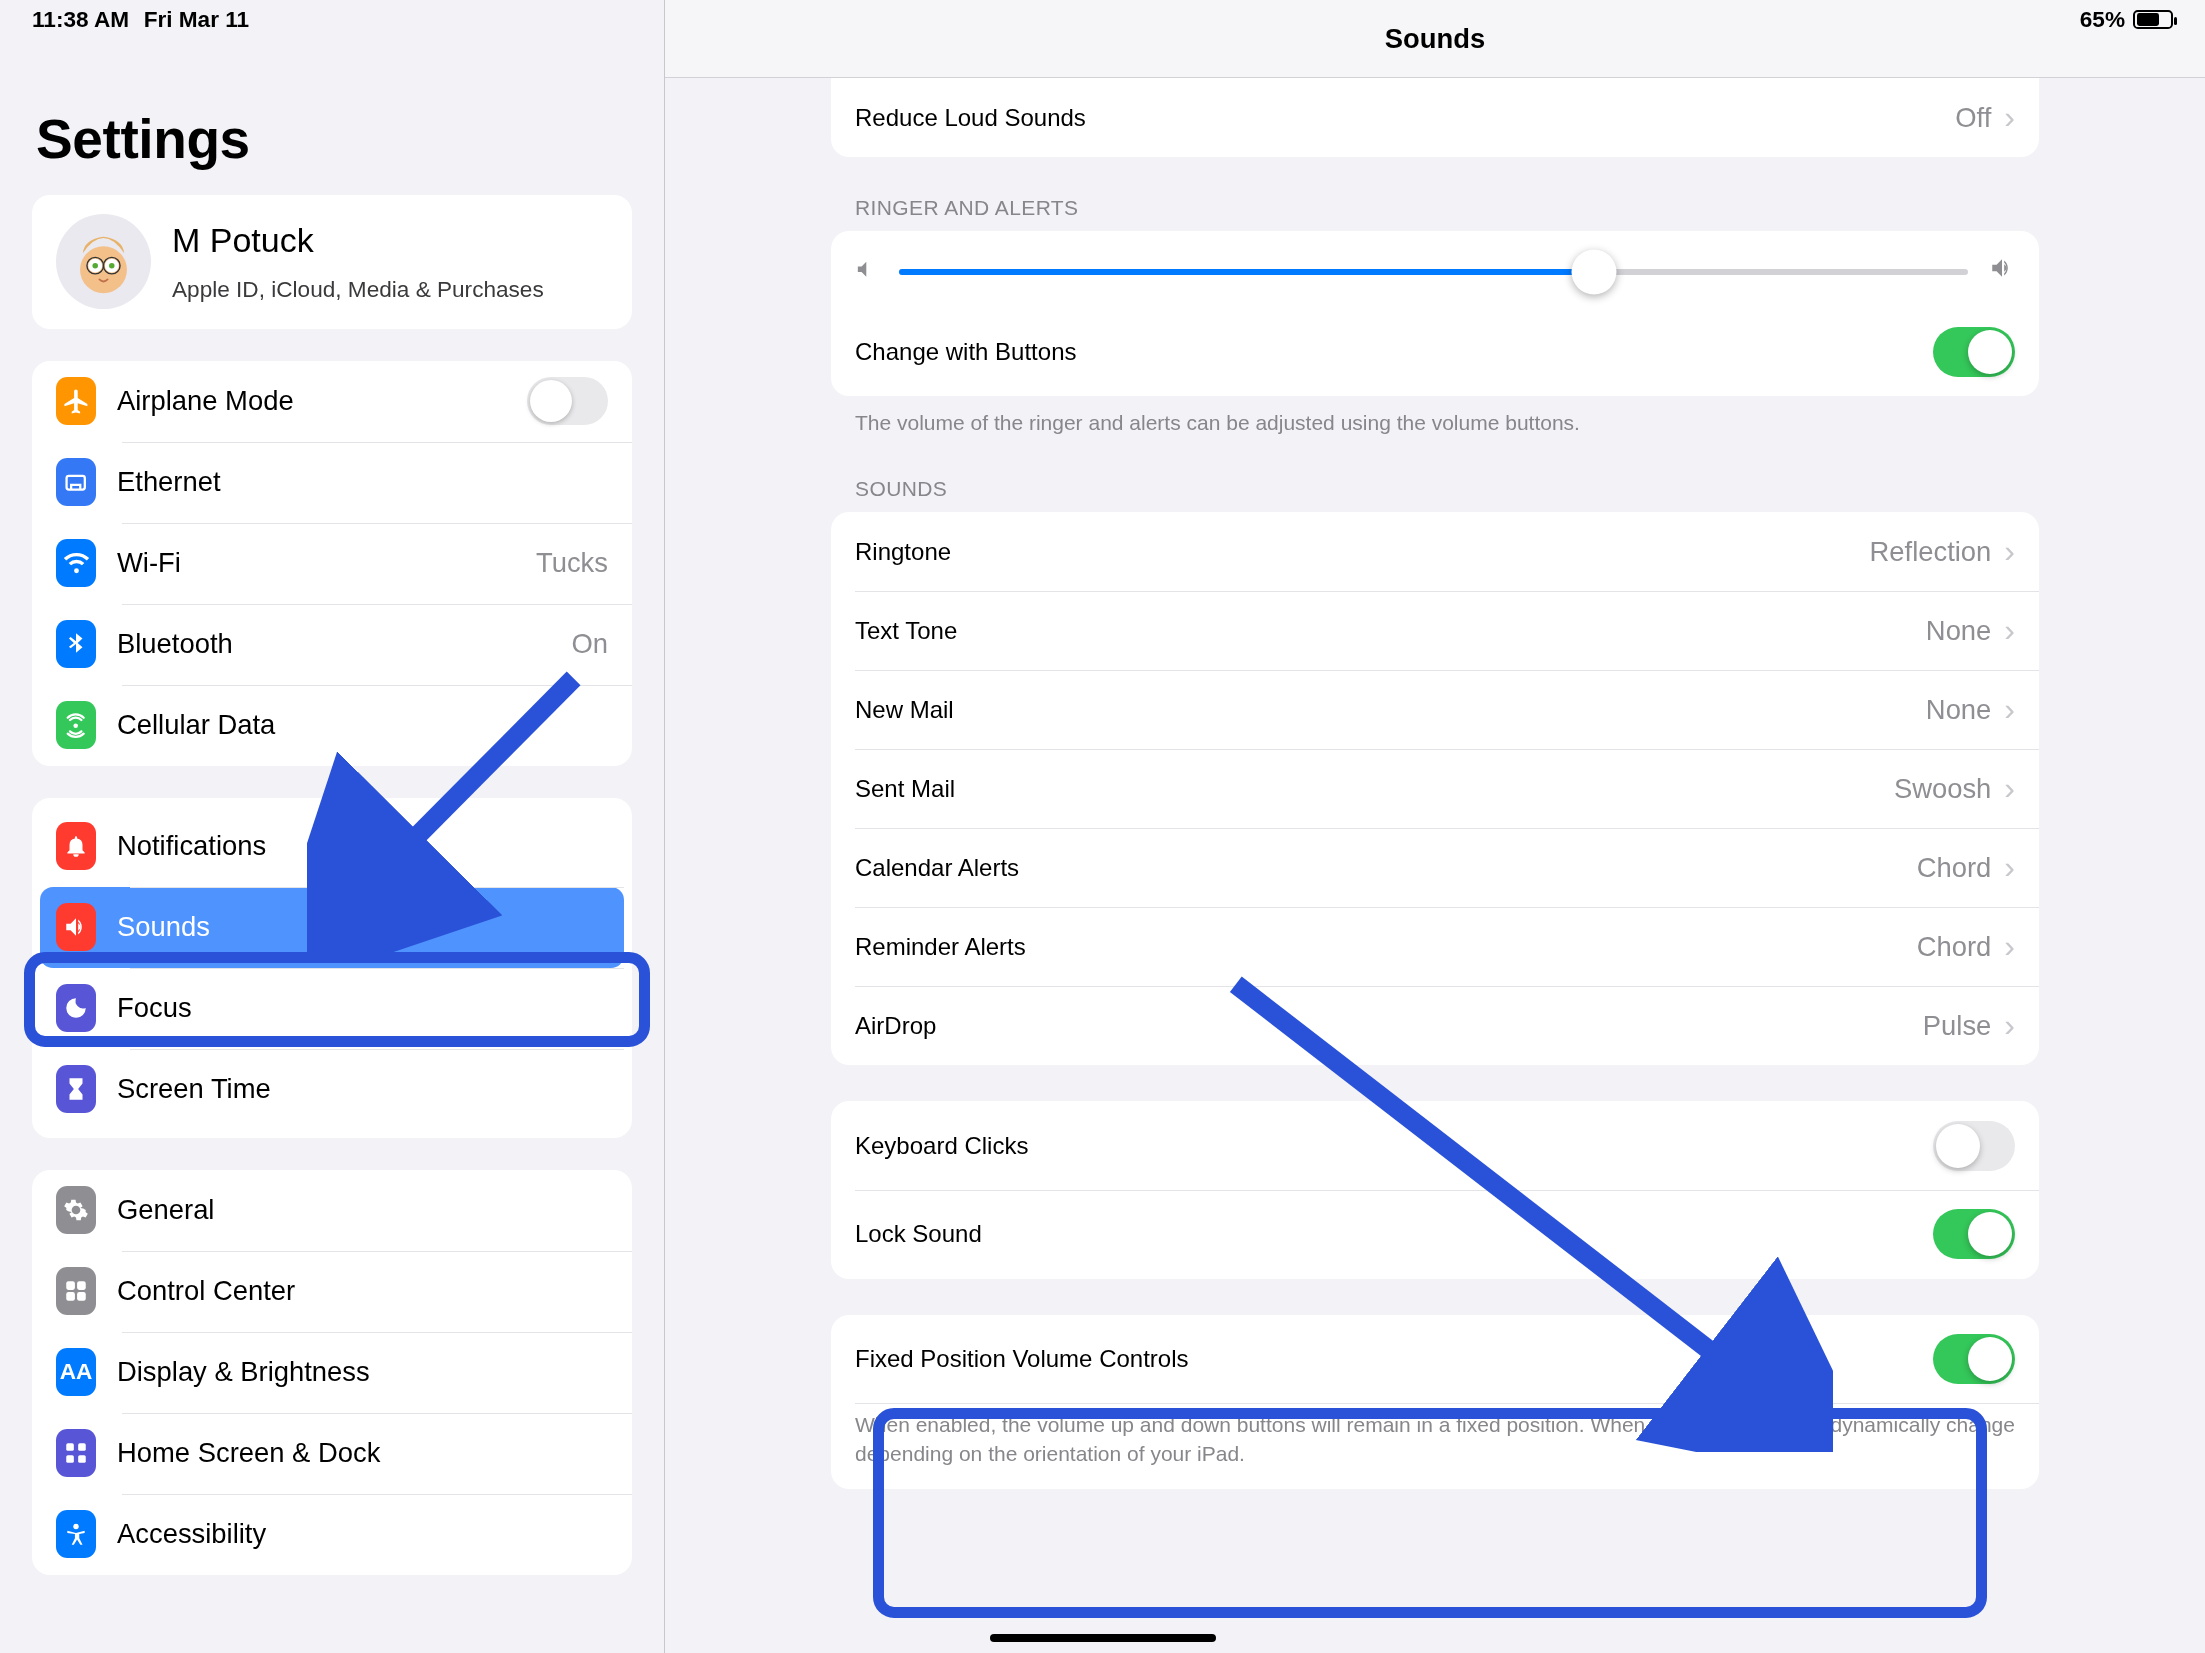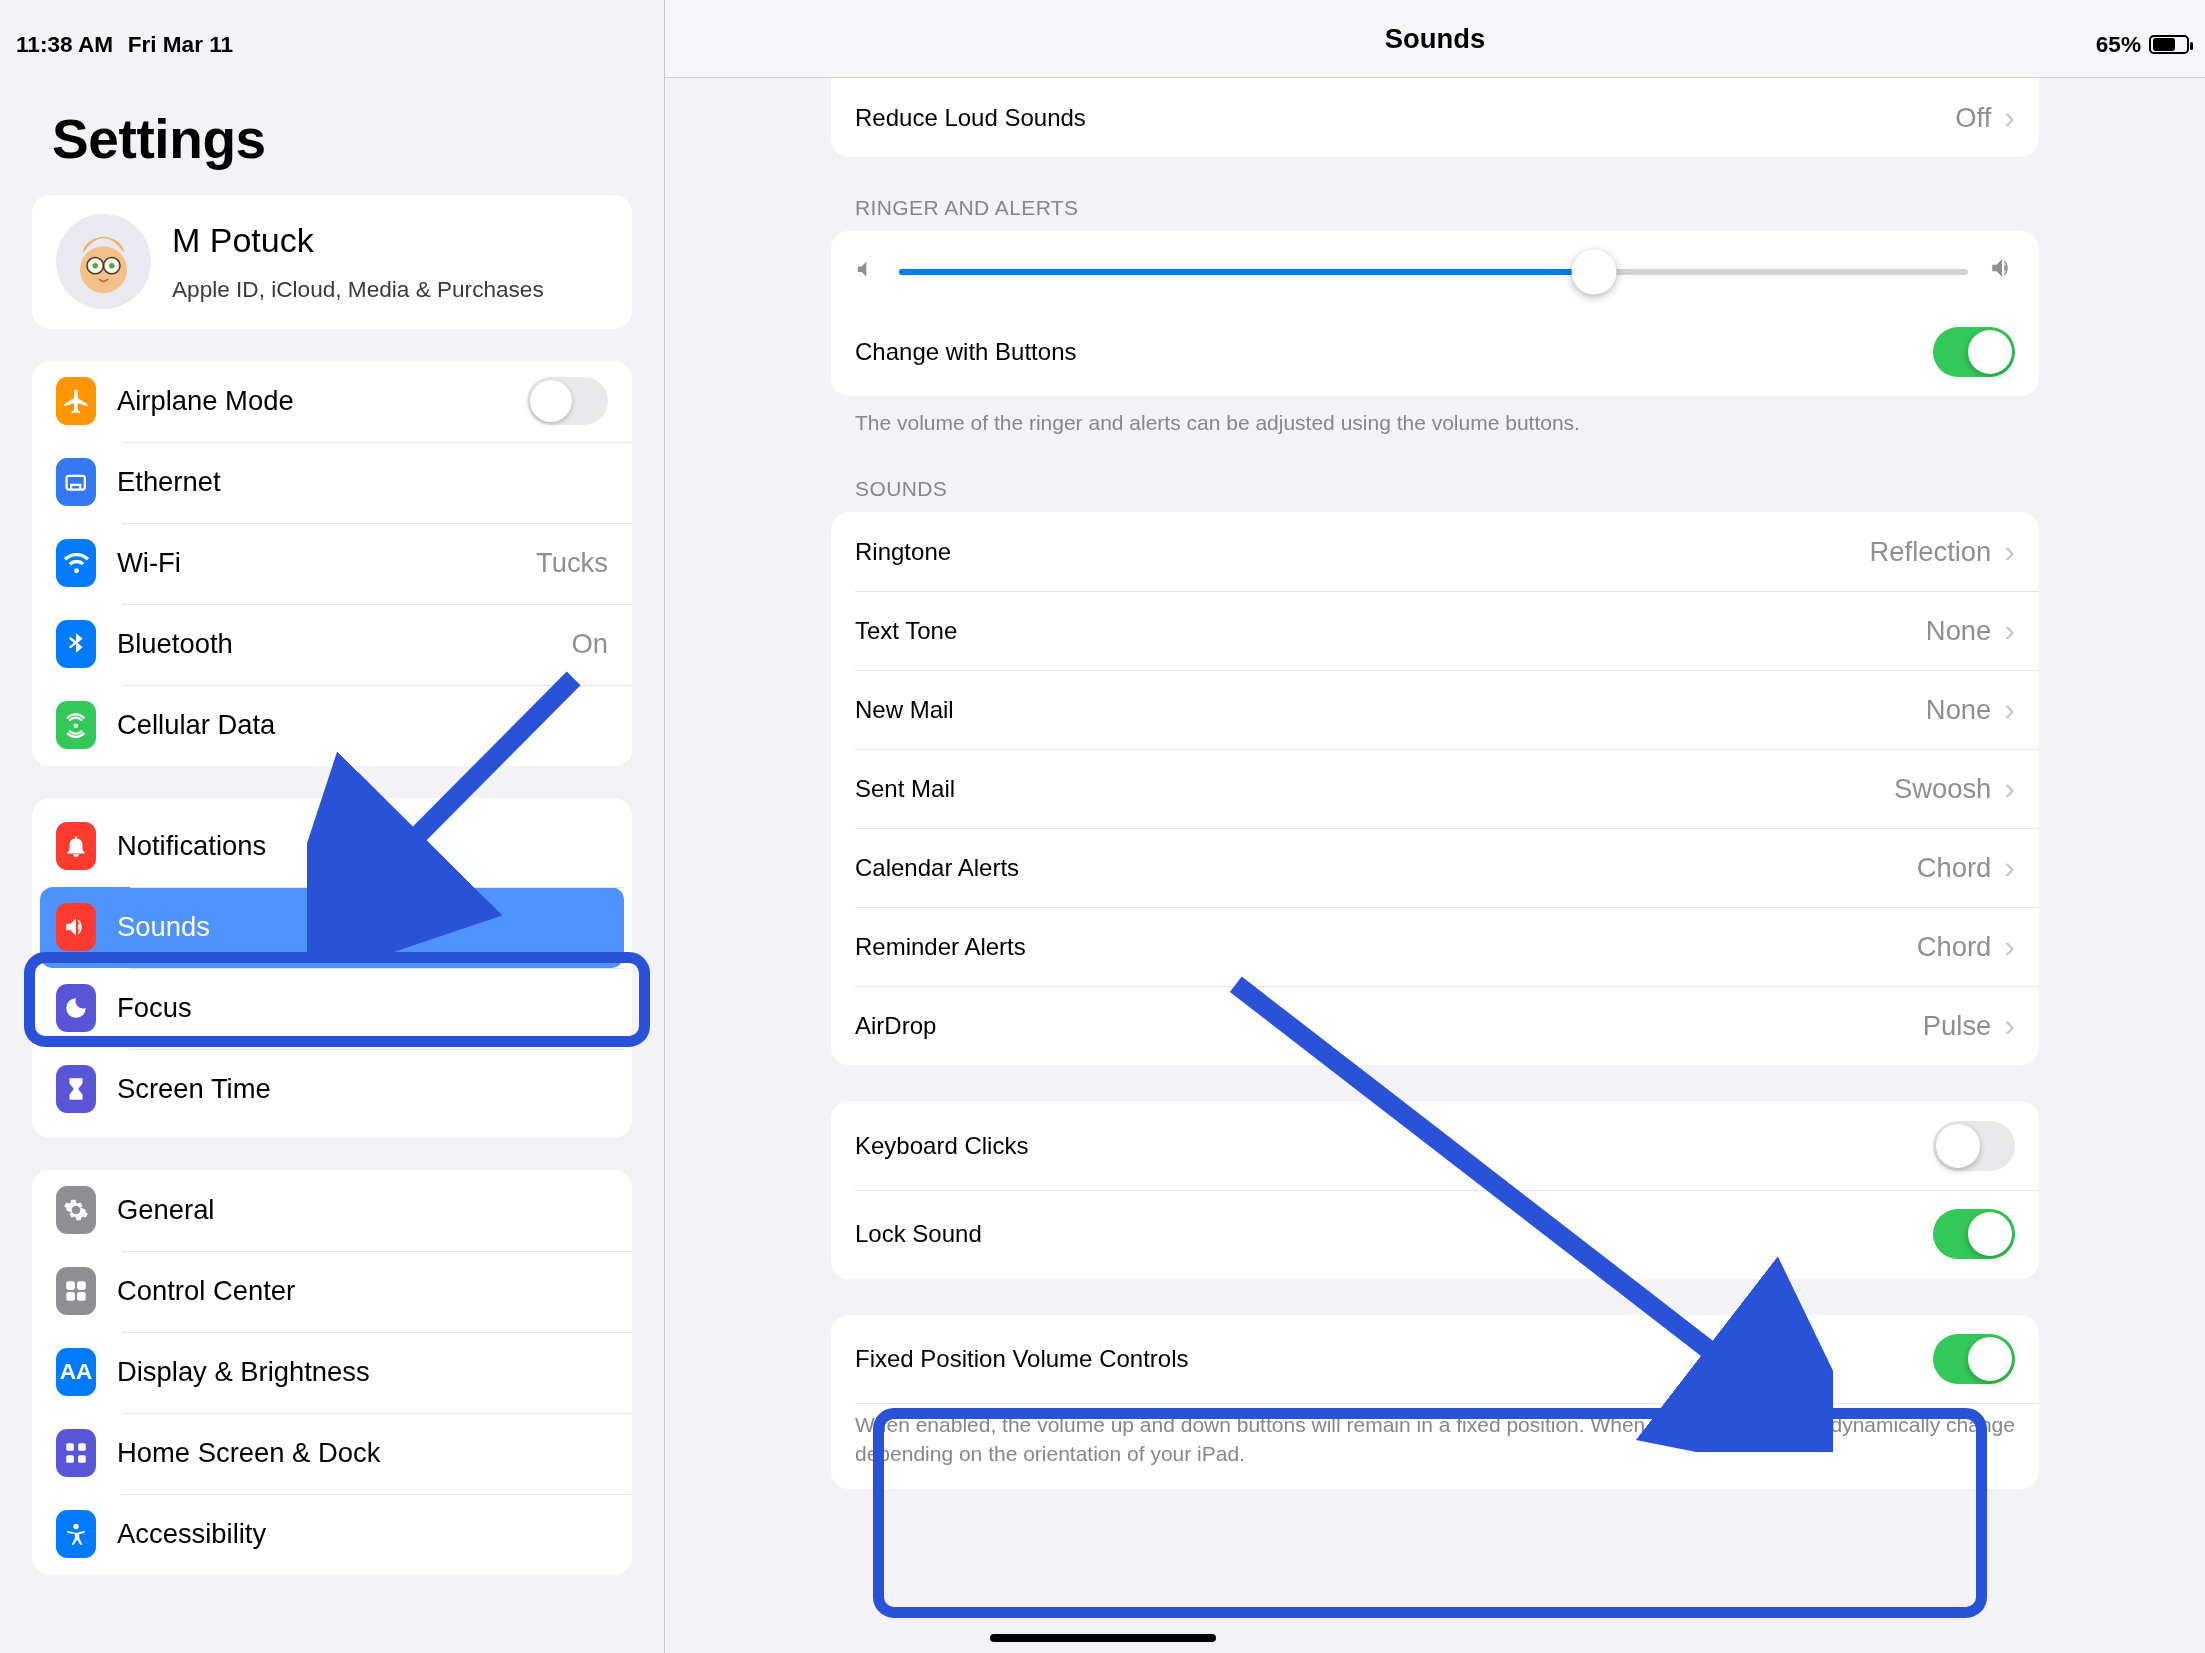--- a/index.html
+++ b/index.html
@@ -10,37 +10,37 @@
     color: #000;
     font-size: 27.4px;
     position: relative;
   }
   .screen { display: flex; width: 100%; height: 100%; }
 
   
   .statusbar {
     position: absolute; top: 0; left: 0; right: 0; height: 39px;
     display: flex; justify-content: space-between; align-items: center;
-    padding: 0 16px; font-size: 22.6px; font-weight: 600; margin-top: 25px;
+    padding: 0 32px; font-size: 22.6px; font-weight: 600;
   }
   .statusbar .left { display: flex; gap: 14.5px; }
   .statusbar .right { display: flex; gap: 8px; align-items:center; }
   .battery-body {
     width: 40px; height: 19.4px; border: 2px solid #000; border-radius: 4.8px;
     position: relative; display:inline-block;
   }
   .battery-body::after { content:""; position:absolute; right:-5.7px; top:4.8px; width:3.2px; height:8px; background:#000; border-radius:1.6px; }
   .battery-fill { position:absolute; left:1.6px; top:1.6px; bottom:1.6px; width:62%; background:#000; border-radius:2.4px; }
 
   
   .sidebar {
     width: 665px; height:100%; border-right: 0.8px solid #c7c7cc;
     padding: 89px 32px 0 32px; background:#f2f2f7; overflow:hidden;
   }
-  .sidebar h1 { font-size: 55px; font-weight: 700; margin: 18px 0 24px 20px; letter-spacing:-0.4px;}
+  .sidebar h1 { font-size: 55px; font-weight: 700; margin: 18px 0 24px 4px; letter-spacing:-0.4px;}
   .card {
     background:#fff; border-radius: 18px; overflow:hidden;
     margin-bottom: 32px;
   }
   .profile-row {
     display:flex; align-items:center; gap: 21px; padding: 19.4px 24px;
   }
   .avatar {
     width:95px; height:95px; border-radius:50%; background:#e9e9ef;
     display:flex; align-items:center; justify-content:center; font-size:52px;

